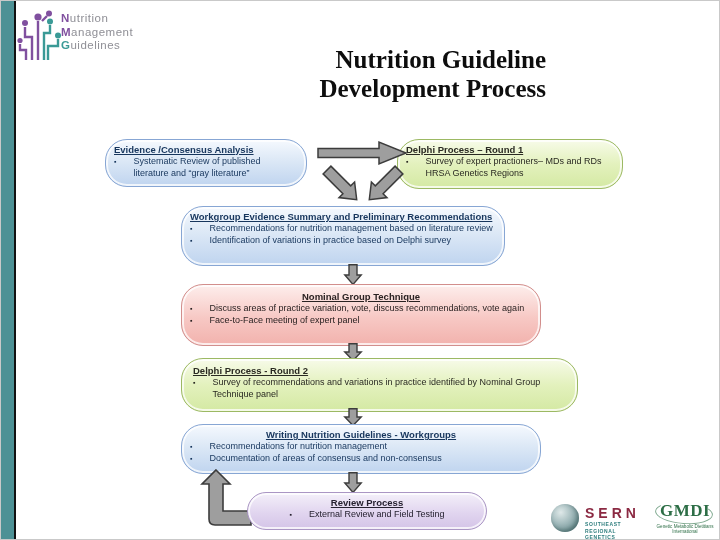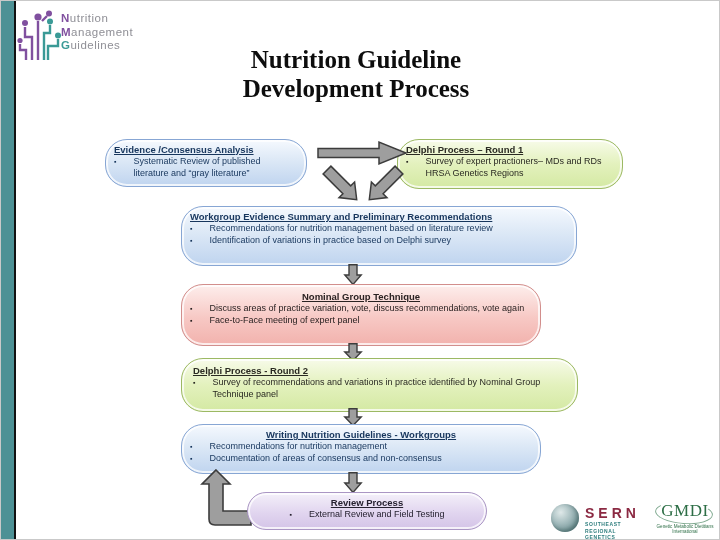--- a/index.html
+++ b/index.html
@@ -15,21 +15,21 @@
   
   .logo-icon { position:absolute; left:16px; top:7px; }
   .brand { position:absolute; left:60px; top:11px; font-size:11.5px; line-height:13.5px; letter-spacing:0.5px; }
   .bi { font-weight:bold; }
   .bi.purple { color:#80509f; }
   .bi.teal { color:#3a9a96; }
   .br { color:#8f8f96; }
 
   
   .title {
-    position:absolute; left:165px; top:44px; width:380px; text-align:center;
+    position:absolute; left:165px; top:44px; width:380px; text-align:right;
     font-family:"Liberation Serif","DejaVu Serif",serif; font-weight:bold;
     font-size:25px; line-height:29px; color:#0d0d0d;
   }
 
   
   .box {
     position:absolute; border-radius:22px; padding:3px 8px 2px 8px;
     box-shadow: inset 0 0 0 2px rgba(255,255,255,0.75);
   }
   .box.blue  { border:1.6px solid #87a6d4; background:linear-gradient(180deg,#f5f9fe 0%,#dce8f6 45%,#bfd4ef 100%); color:#17365d; }
@@ -45,21 +45,21 @@
   svg.arrow { position:absolute; overflow:visible; }
 
   
   .sern { position:absolute; left:548px; top:501px; width:96px; height:36px; }
   .sern-globe { position:absolute; left:2px; top:2px; width:28px; height:28px; border-radius:50%;
     background:radial-gradient(circle at 35% 30%, #dfe9e9 0%, #9fb8ba 45%, #5d8587 100%);
     box-shadow: inset -2px -2px 4px rgba(40,70,70,0.5); }
   .sern-name { position:absolute; left:36px; top:3px; font-size:14px; font-weight:bold; letter-spacing:4px; color:#8b2942; }
   .sern-tag { position:absolute; left:36px; top:19px; font-size:5px; line-height:6.5px; letter-spacing:0.6px; color:#2e7d7d; font-weight:bold; }
   .gmdi { position:absolute; left:650px; top:500px; width:68px; height:38px; text-align:center; }
-  .gmdi-name { font-size:17px; font-weight:normal; color:#2d6e46; font-family:"Liberation Serif",serif; letter-spacing:0.5px; line-height:20px; }
+  .gmdi-name { font-size:17px; font-weight:bold; color:#2d6e46; font-family:"Liberation Serif",serif; letter-spacing:0.5px; line-height:20px; }
   .gmdi-arc { position:absolute; left:4px; top:1px; width:58px; height:22px; border:1.2px solid #7fa98f; border-radius:50%; border-top-color:transparent; transform:rotate(4deg); pointer-events:none; }
   .gmdi-tag { font-size:4.6px; color:#2d6e46; line-height:5px; margin-top:3px; }
 </style>
 </head>
 <body>
 
 <div class="slide">
   <div class="teal-bar"></div>
   <div class="teal-bar-line"></div>
 
@@ -108,21 +108,21 @@
 
   <svg class="arrow" style="left:317px; top:140px;" width="90" height="24" viewBox="0 0 90 24">
     <polygon points="0,7.5 61,7.5 61,1 88,12 61,23 61,16.5 0,16.5" fill="#9e9e9e" stroke="#3c3c3c" stroke-width="1.5"></polygon>
   </svg>
 
   <svg class="arrow" style="left:312px; top:163px;" width="100" height="40" viewBox="0 0 100 40">
     <polygon points="17.9,2.1 37.7,21.9 41.6,18.0 43.7,35.7 26.0,33.6 29.9,29.7 10.1,9.9" fill="#9e9e9e" stroke="#3c3c3c" stroke-width="1.5"></polygon>
     <polygon points="82.1,2.1 62.3,21.9 58.4,18.0 56.3,35.7 74.0,33.6 70.1,29.7 89.9,9.9" fill="#9e9e9e" stroke="#3c3c3c" stroke-width="1.5"></polygon>
   </svg>
 
-  <div class="box blue" style="left:180px; top:205px; width:396px; height:60px;">
+  <div class="box blue" style="left:180px; top:205px; width:324px; height:60px;">
     <span class="bhead">Workgroup Evidence Summary and Preliminary Recommendations</span>
     <div class="brow">
         <span class="bg">▪</span>
         <span>Recommendations for nutrition management based on literature review</span>
       </div>
     <div class="brow">
         <span class="bg">▪</span>
         <span>Identification of variations in practice based on Delphi survey</span>
       </div>
   </div>

